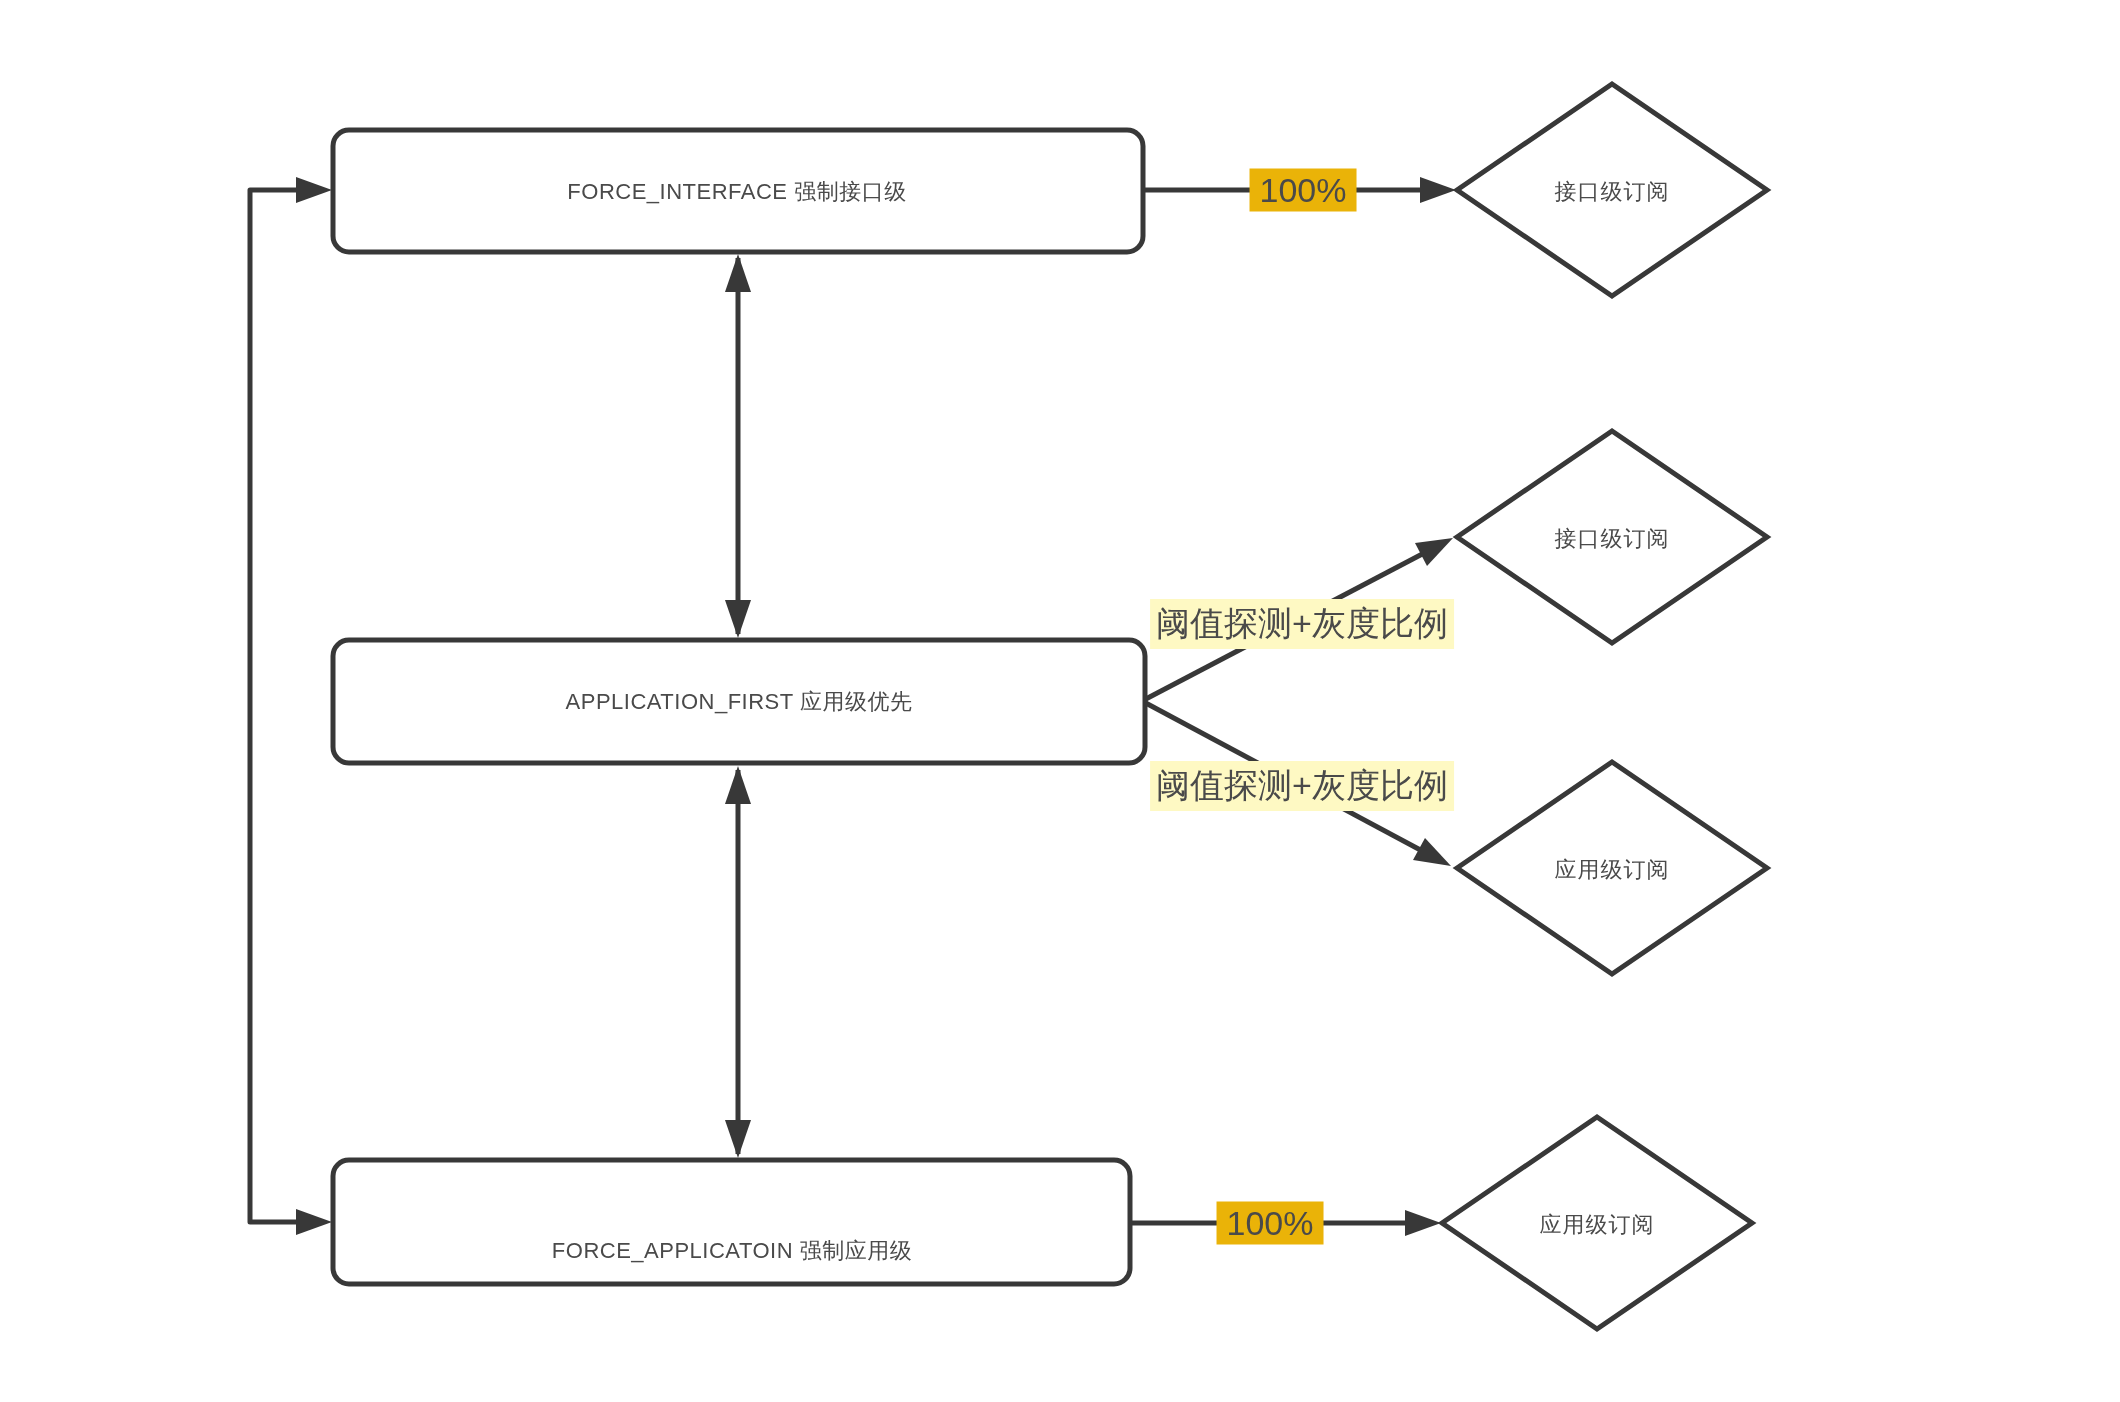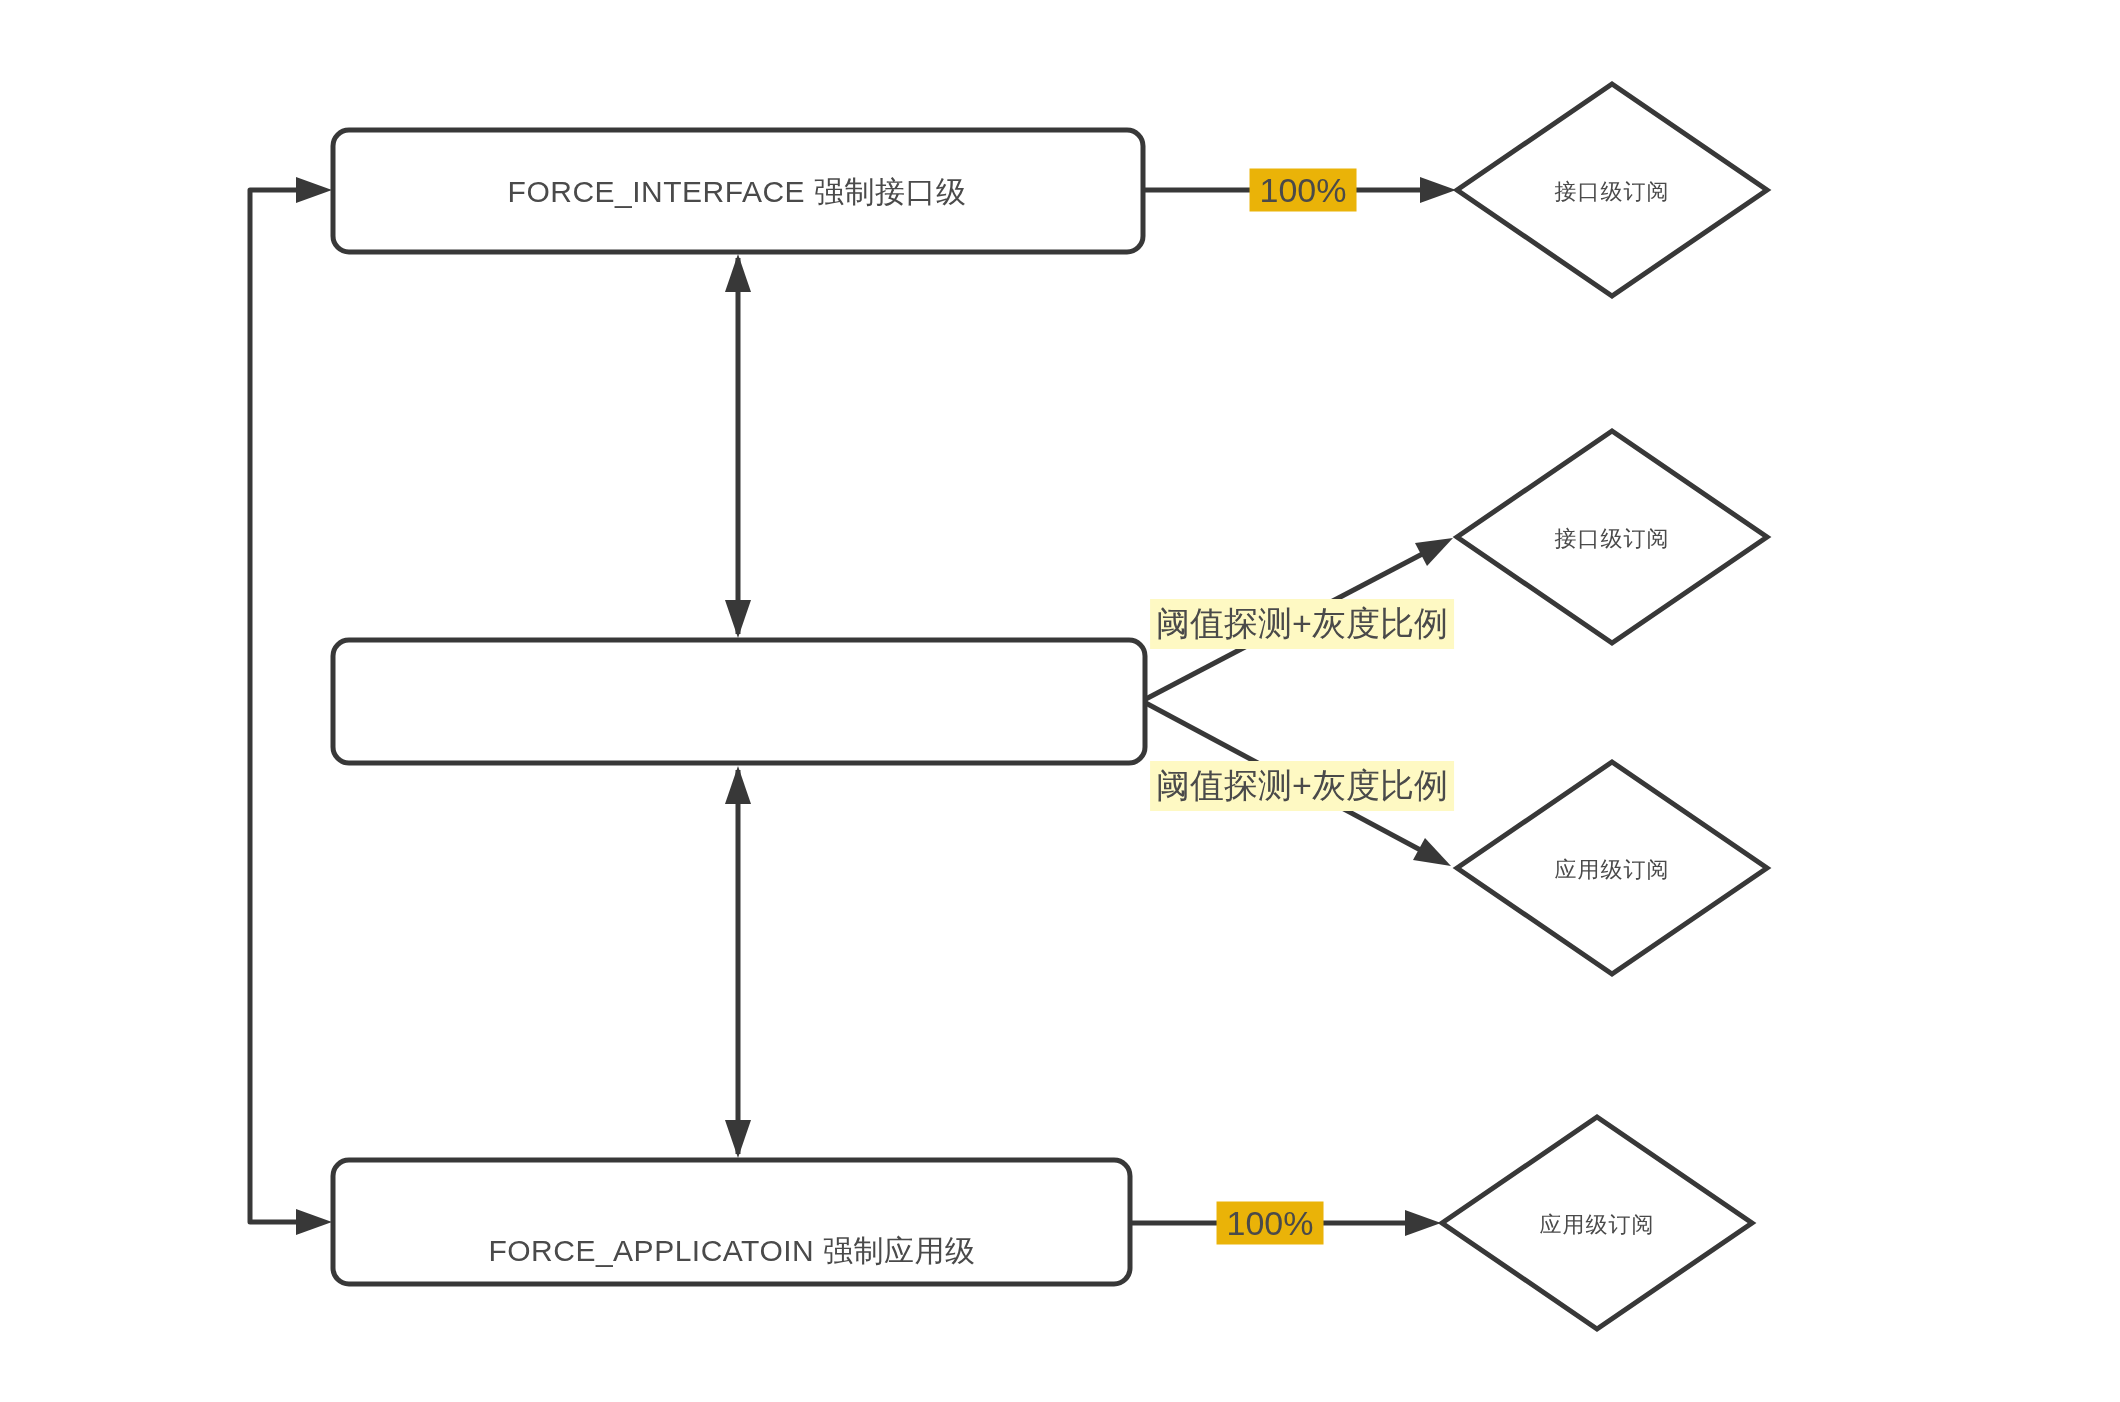--- a/index.html
+++ b/index.html
@@ -20,21 +20,21 @@
     left: 0;
     top: 0;
   }
   .lbl {
     position: absolute;
     transform: translate(-50%, -50%);
     color: #4a4a4a;
     white-space: nowrap;
     text-align: center;
   }
-  .box-label   { font-size: 30px; letter-spacing: 0.5px; }
+  .box-label   { font-size: 22px; letter-spacing: 0.5px; }
   .diamond-label { font-size: 22px; letter-spacing: 1px; }
   .pct-label   { font-size: 34px; background: #eab308; padding: 2px 10px; }
   .fork-label  { font-size: 34px; background: #fef9c3; padding: 2px 6px; }
   svg .shape   { fill: #ffffff; stroke: #383838; stroke-width: 5; }
   svg .wire    { stroke: #383838; stroke-width: 5; fill: none; }
   svg .head    { fill: #383838; stroke: none; }
 </style>
 </head>
 <body>
 
@@ -85,20 +85,21 @@
     <rect class="shape" x="333" y="1160" width="797" height="124" rx="16"></rect>
 
     <polygon class="shape" points="1457,190 1612,84 1767,190 1612,296"></polygon>
     <polygon class="shape" points="1457,537 1612,431 1767,537 1612,643"></polygon>
     <polygon class="shape" points="1457,868 1612,762 1767,868 1612,974"></polygon>
     <polygon class="shape" points="1442,1223 1597,1117 1752,1223 1597,1329"></polygon>
   </svg>
 
   <div class="lbl box-label" style="left:737px; top:192px;">FORCE_INTERFACE 强制接口级</div>
 
+  <div class="lbl box-label" style="left:739px; top:702px;">APPLICATION_FIRST 应用级优先</div>
 
   <div class="lbl box-label" style="left:732px; top:1251px;">FORCE_APPLICATOIN 强制应用级</div>
 
   <div class="lbl diamond-label" style="left:1612px; top:192px;">接口级订阅</div>
 
   <div class="lbl diamond-label" style="left:1612px; top:539px;">接口级订阅</div>
 
   <div class="lbl diamond-label" style="left:1612px; top:870px;">应用级订阅</div>
 
   <div class="lbl diamond-label" style="left:1597px; top:1225px;">应用级订阅</div>

